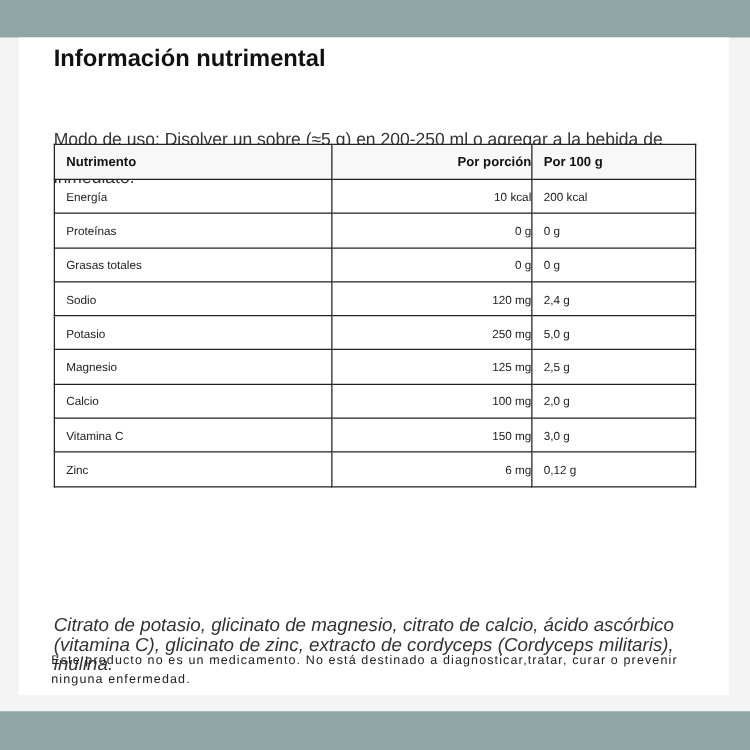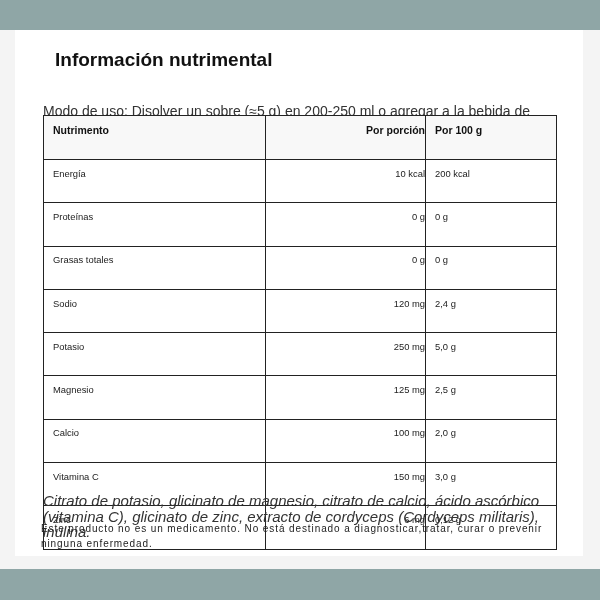--- a/index.html
+++ b/index.html
@@ -1,23 +1,23 @@
 <!DOCTYPE html>
 <html><head>
 <meta charset="utf-8">
 <style>
   html, body { margin:0; padding:0; }
   body { width:600px; height:600px; background:#f4f4f4; position:relative; overflow:hidden; font-family:"Liberation Sans", sans-serif; color:#222; }
   .band-top { position:absolute; left:0; top:0; width:600px; height:30px; background:#8fa6a6; }
   .band-bottom { position:absolute; left:0; top:569px; width:600px; height:31px; background:#8fa6a6; }
   .card { position:absolute; left:15px; top:30px; width:568px; height:526px; background:#fff; }
-  .title { position:absolute; left:28px; top:7px; font-size:19px; font-weight:bold; color:#111; margin:12px; }
+  .title { position:absolute; left:28px; top:7px; font-size:19px; font-weight:bold; color:#111; margin:0; }
   .usage { position:absolute; left:28px; top:38px; width:510px; font-size:14px; line-height:15px; color:#333;margin-top:36px; }
   table { position:absolute; left:28px; top:85px; width:514px; border-collapse:collapse; font-size:9.4px; color:#222; }
-  th, td { border:1.3px solid #222; text-align:left; padding:0 0 16px 9px; }
+  th, td { border:1.3px solid #222; text-align:left; padding:0 0 0 9px; }
   th { height:27px; font-weight:bold; font-size:10.5px; background:#f8f8f8; color:#111; }
   td { height:26.3px; }
   th.c1, td.c1 { width:212px; }
   th.c2, td.c2 { width:150px;text-align:right; }
   .ingredients { position:absolute; left:28px; top:463px; width:520px; font-size:15px; line-height:15.5px; color:#333;font-style:italic; }
   .disclaimer { position:absolute; left:26px; top:492px; width:545px; font-size:10px; line-height:14.5px; letter-spacing:0.9px; color:#222; }
 </style>
 </head>
 <body>
 

